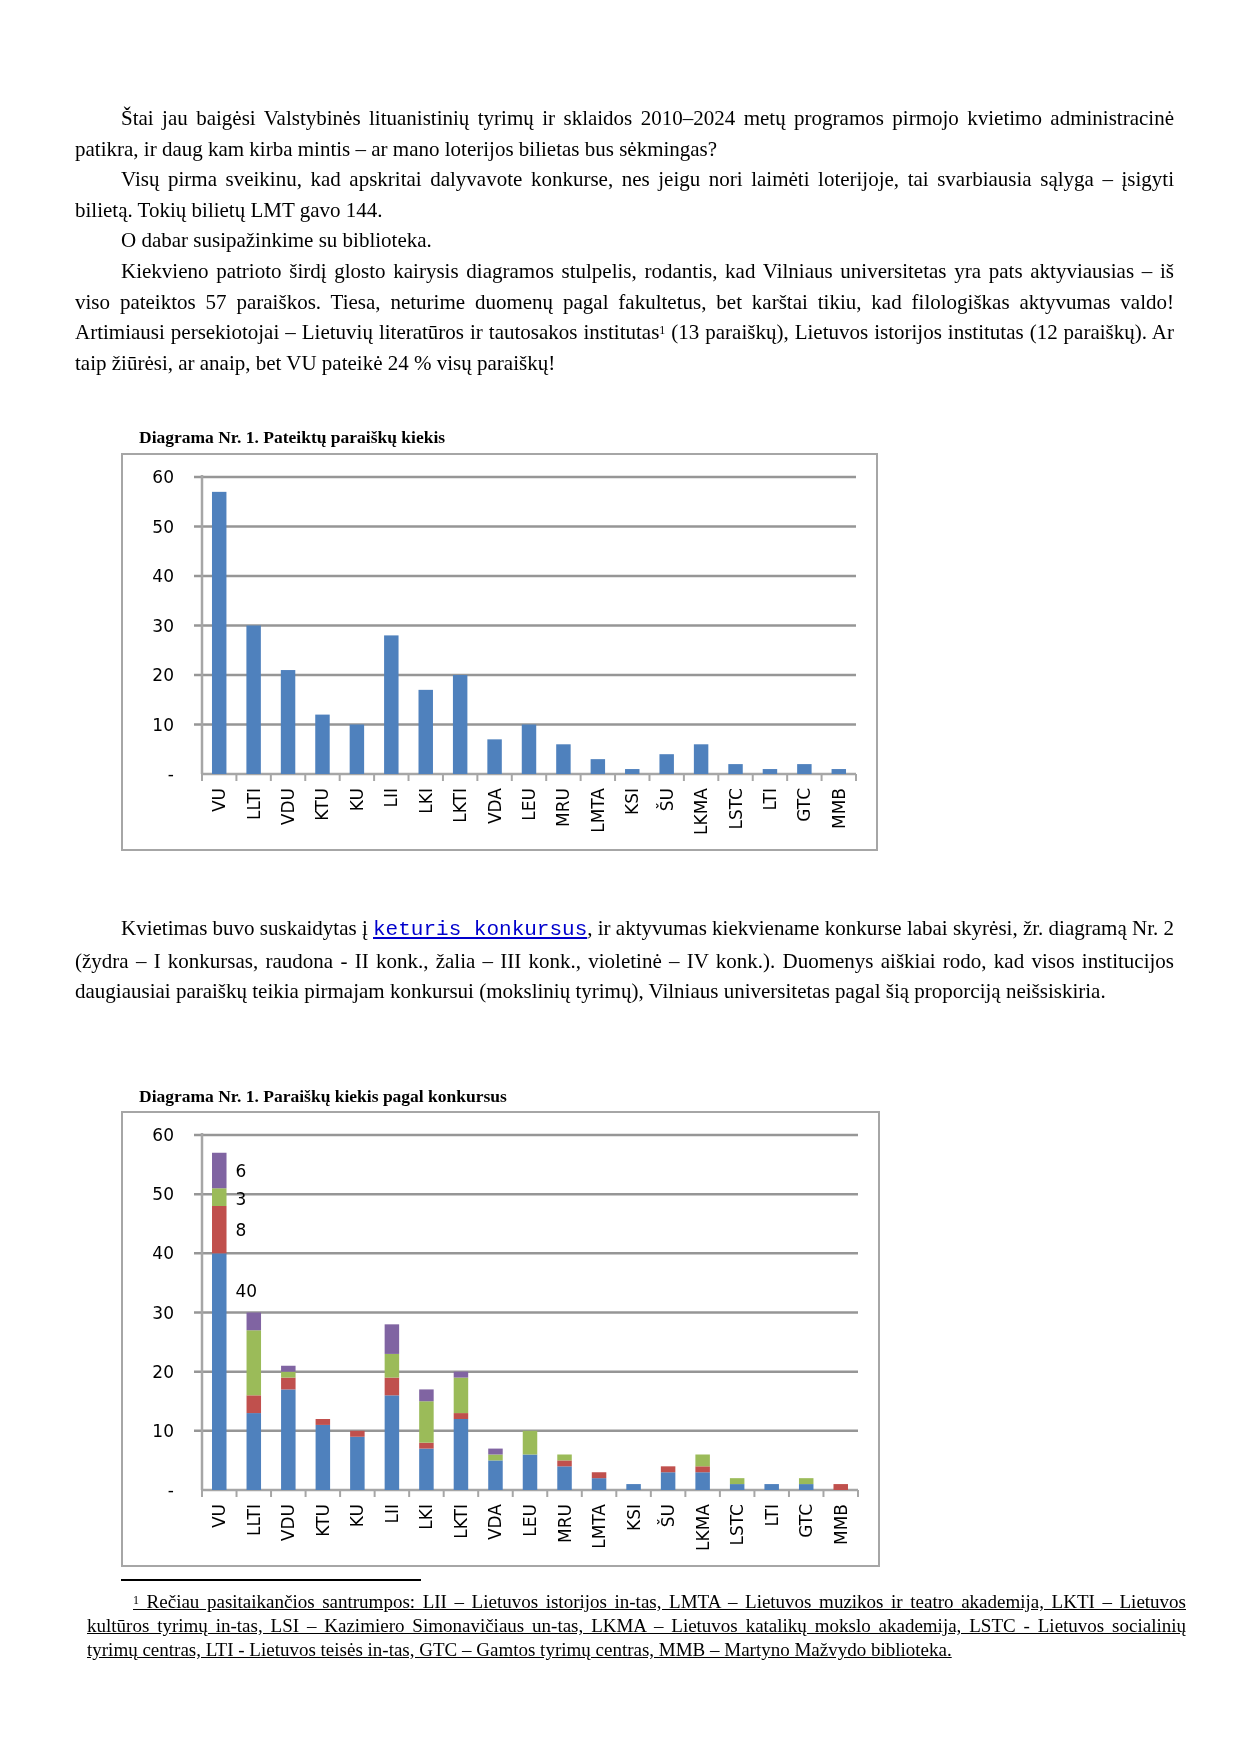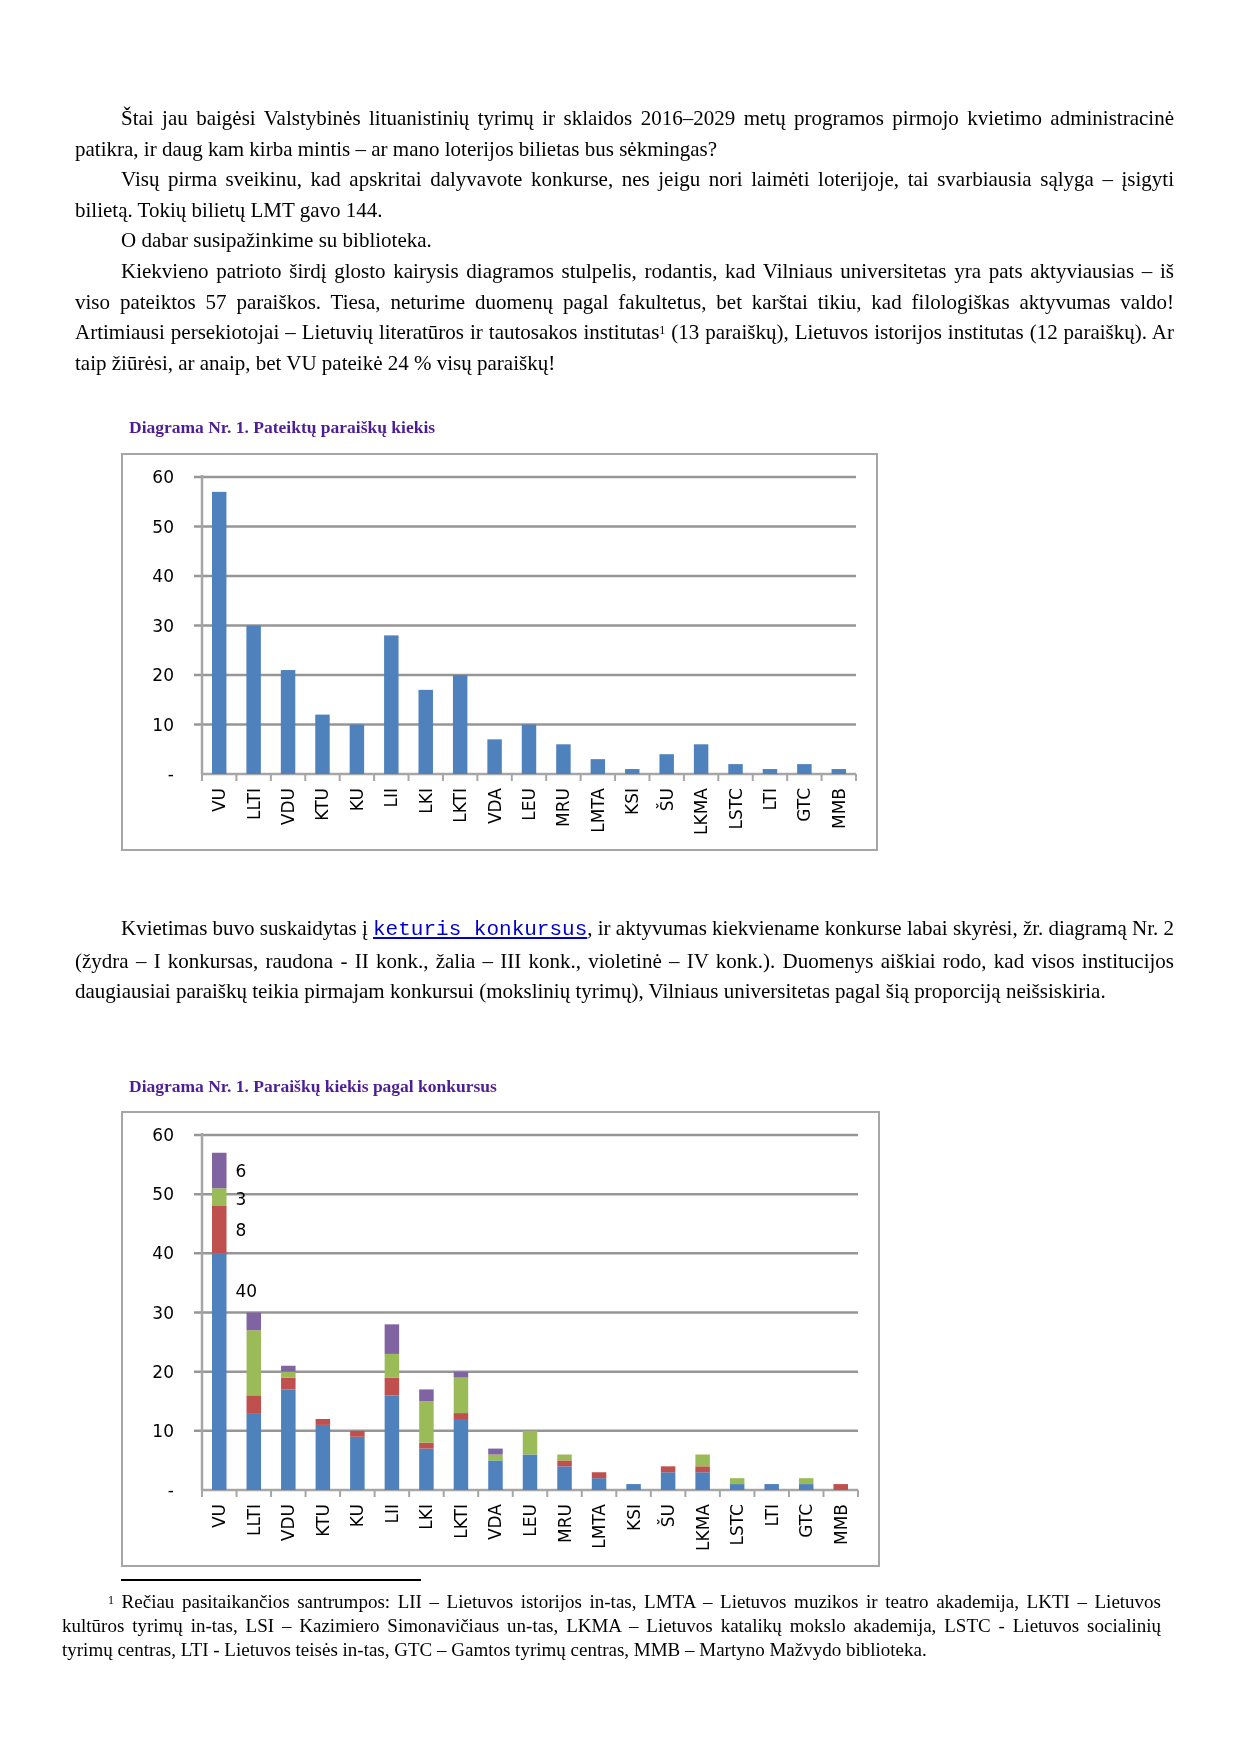--- a/index.html
+++ b/index.html
@@ -3,35 +3,35 @@
 <meta charset="utf-8">
 <style>
   html, body { margin: 0; padding: 0; background: #ffffff; }
   body { width: 1240px; height: 1754px; position: relative; overflow: hidden;
          font-family: "Liberation Serif", serif; color: #000; }
   .para { position: absolute; left: 75px; width: 1099px; font-size: 21px; line-height: 30.5px;
           text-align: justify; margin: 0; }
   .para .indent { display: inline-block; width: 46px; }
   .para a { color: #1a0dab; text-decoration: underline; color: #0000cc; font-family: Liberation Mono, monospace; }
   .caption { position: absolute; left: 121px; font-family: "Liberation Serif", serif;
-             font-weight: bold; font-size: 17.5px; color: #4c1d95; margin: 8px; }
+             font-weight: bold; font-size: 17.5px; color: #000000; margin: 18px; }
   .chart-box { position: absolute; border: 2px solid #a6a6a6; background: #fff; box-sizing: border-box; }
   .chart-box svg { position: absolute; left: 0; top: 0; }
   .ytick { font-family: "DejaVu Sans", sans-serif; font-size: 17px; fill: #000; }
   .xtick { font-family: "DejaVu Sans", sans-serif; font-size: 17px; fill: #000; }
   .dlabel { font-family: "DejaVu Sans", sans-serif; font-size: 17px; fill: #000; }
   .fn-rule { position: absolute; left: 121px; top: 1579px; width: 300px; height: 2px; background: #000; }
-  .footnote { position: absolute; left: 62px; top: 1590px; width: 1099px; font-size: 19px; line-height: 24px;
-              text-align: justify; margin: 0; }
+  .footnote { position: absolute; left: 87px; top: 1590px; width: 1099px; font-size: 19px; line-height: 24px;
+              text-align: justify; margin: 0; text-decoration: underline; }
   sup { font-size: 12px; vertical-align: top; position: relative; top: -2px; }
 </style>
 </head>
 <body>
 
-<p class="para" style="top:103px"><span class="indent"></span><span>Štai jau baigėsi Valstybinės lituanistinių tyrimų ir sklaidos 2016–2029 metų programos pirmojo kvietimo administracinė patikra, ir daug kam kirba mintis – ar mano loterijos bilietas bus sėkmingas?</span></p>
+<p class="para" style="top:103px"><span class="indent"></span><span>Štai jau baigėsi Valstybinės lituanistinių tyrimų ir sklaidos 2010–2024 metų programos pirmojo kvietimo administracinė patikra, ir daug kam kirba mintis – ar mano loterijos bilietas bus sėkmingas?</span></p>
 <p class="para" style="top:164px"><span class="indent"></span><span>Visų pirma sveikinu, kad apskritai dalyvavote konkurse, nes jeigu nori laimėti loterijoje, tai svarbiausia sąlyga – įsigyti bilietą. Tokių bilietų LMT gavo 144.</span></p>
 <p class="para" style="top:225px"><span class="indent"></span><span>O dabar susipažinkime su biblioteka.</span></p>
 <p class="para" style="top:256px"><span class="indent"></span><span>Kiekvieno patrioto širdį glosto kairysis diagramos stulpelis, rodantis, kad Vilniaus universitetas yra pats aktyviausias – iš viso pateiktos 57 paraiškos. Tiesa, neturime duomenų pagal fakultetus, bet karštai tikiu, kad filologiškas aktyvumas valdo! Artimiausi persekiotojai – Lietuvių literatūros ir tautosakos institutas</span><sup>1</sup><span> (13 paraiškų), Lietuvos istorijos institutas (12 paraiškų). Ar taip žiūrėsi, ar anaip, bet VU pateikė 24 % visų paraiškų!</span></p>
 
 <p class="caption" style="top:409px">Diagrama Nr. 1. Pateiktų paraiškų kiekis</p>
 <div class="chart-box" style="left:121px; top:453px; width:757px; height:398px;">
   <svg id="chart1" width="753" height="394">
       <text x="51" y="325" text-anchor="end" class="ytick">-</text>
       <line x1="71" x2="733" y1="269.5" y2="269.5" stroke="#969696" stroke-width="2.5"></line>
       <text x="51" y="275.5" text-anchor="end" class="ytick">10</text>

